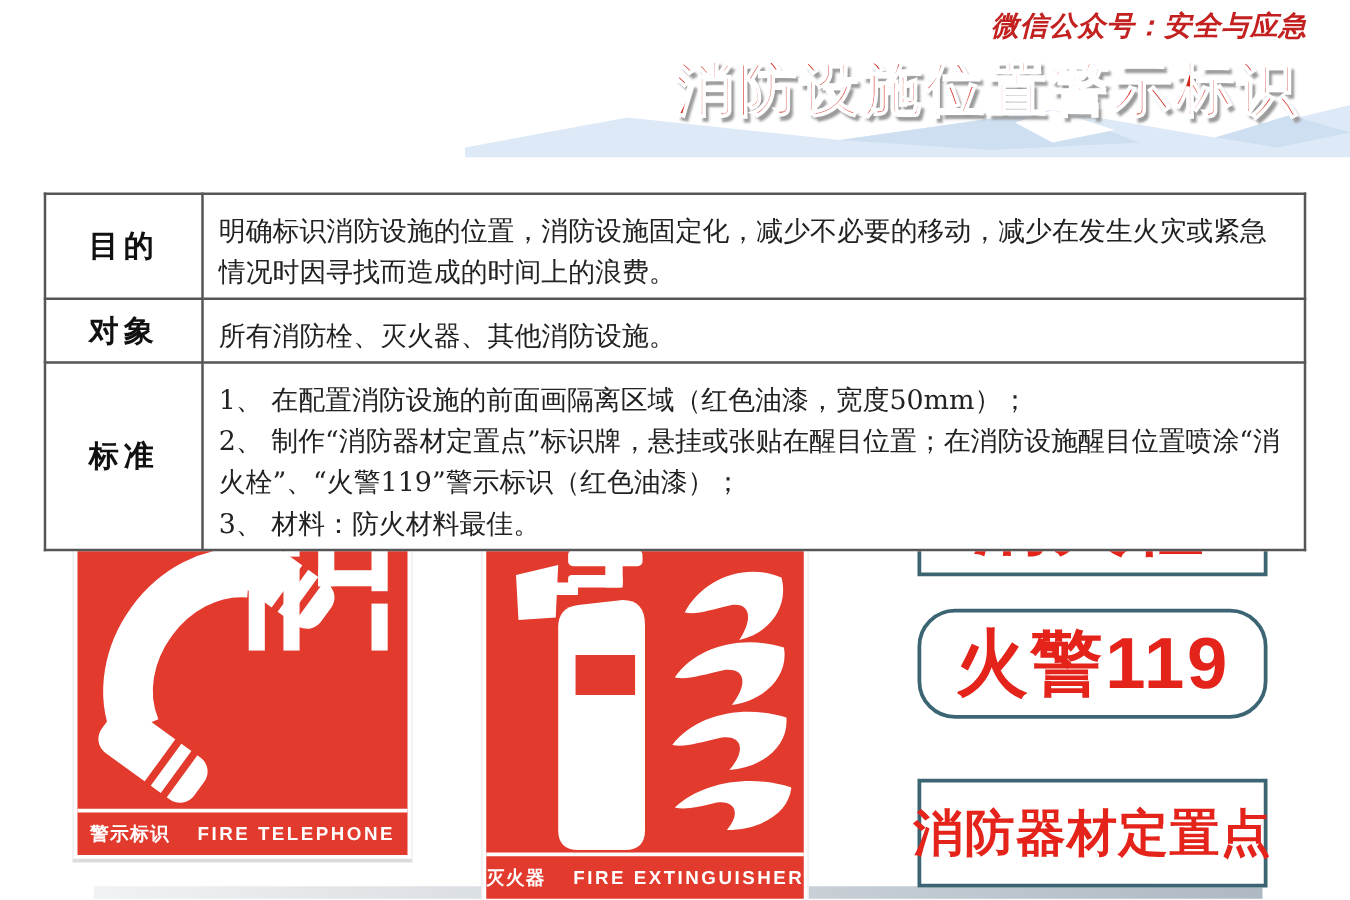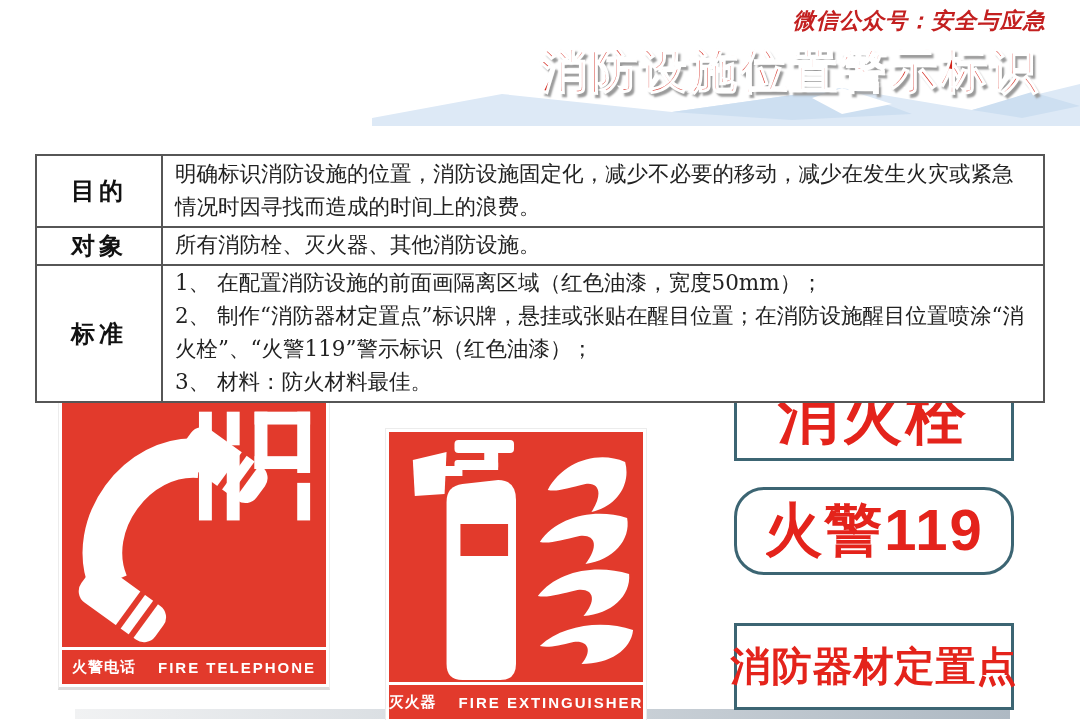--- a/index.html
+++ b/index.html
@@ -16,21 +16,21 @@
          text-shadow:3px 4px 2px #9a9a9a;}
   .swoosh{top:84px;left:372px;width:708px;height:42px;z-index:1;}
 
   
   table.spec{position:absolute;left:35px;top:118px;width:1010px;z-index:3;
              border-collapse:collapse;background:#fff;margin-top:36px;}
   table.spec th,table.spec td{border:2px solid #565656;
         font-family:"DejaVu Serif","Liberation Serif",serif;}
   table.spec th{width:122px;font-size:24px;font-weight:bold;text-align:center;
         letter-spacing:4px;color:#111;}
-  table.spec td{font-size:21.5px;line-height:33px;padding:0 10px 3px 12px;color:#222;}
+  table.spec td{font-size:21.5px;line-height:33px;padding:13px 10px 3px 12px;color:#222;}
   .r1{height:72px;} .r2{height:32px;} .r3{height:132px;}
 
   
   .sign-card{background:#fff;border:1px solid #ececec;border-bottom:3px solid #dcdcdc;
              box-sizing:border-box;padding:3px;z-index:2;}
   .sign{background:#e23a2c;width:100%;height:100%;display:flex;flex-direction:column;box-sizing:border-box;}
   .sign-pic{flex:1;position:relative;}
   .sign-sep{height:3px;background:#fff;}
   .sign-label{height:34px;display:flex;align-items:center;justify-content:center;gap:22px;
               color:#fff;font-weight:bold;font-size:15px;letter-spacing:1px;white-space:nowrap;}
@@ -112,21 +112,21 @@
           <rect x="194" y="28" width="56" height="13"></rect>
           <rect x="194" y="28" width="13" height="58"></rect>
           <rect x="194" y="73" width="46" height="13"></rect>
           <rect x="237" y="28" width="13" height="62"></rect>
           <rect x="237" y="100" width="13" height="38"></rect>
         </g>
       </svg>
     </div>
     <div class="sign-sep"></div>
     <div class="sign-label">
-      <span class="cn">火警电话</span>
+      <span class="cn">警示标识</span>
       <span class="en">FIRE TELEPHONE</span>
     </div>
   </div>
 </div>
 
 <div class="abs sign-card card-ext">
   <div class="sign">
     <div class="sign-pic">
       <svg class="pic-svg" viewBox="0 0 256 250" preserveAspectRatio="none">
         <g fill="#ffffff">

